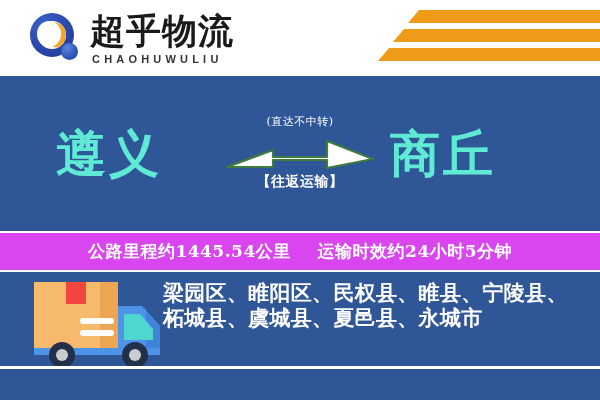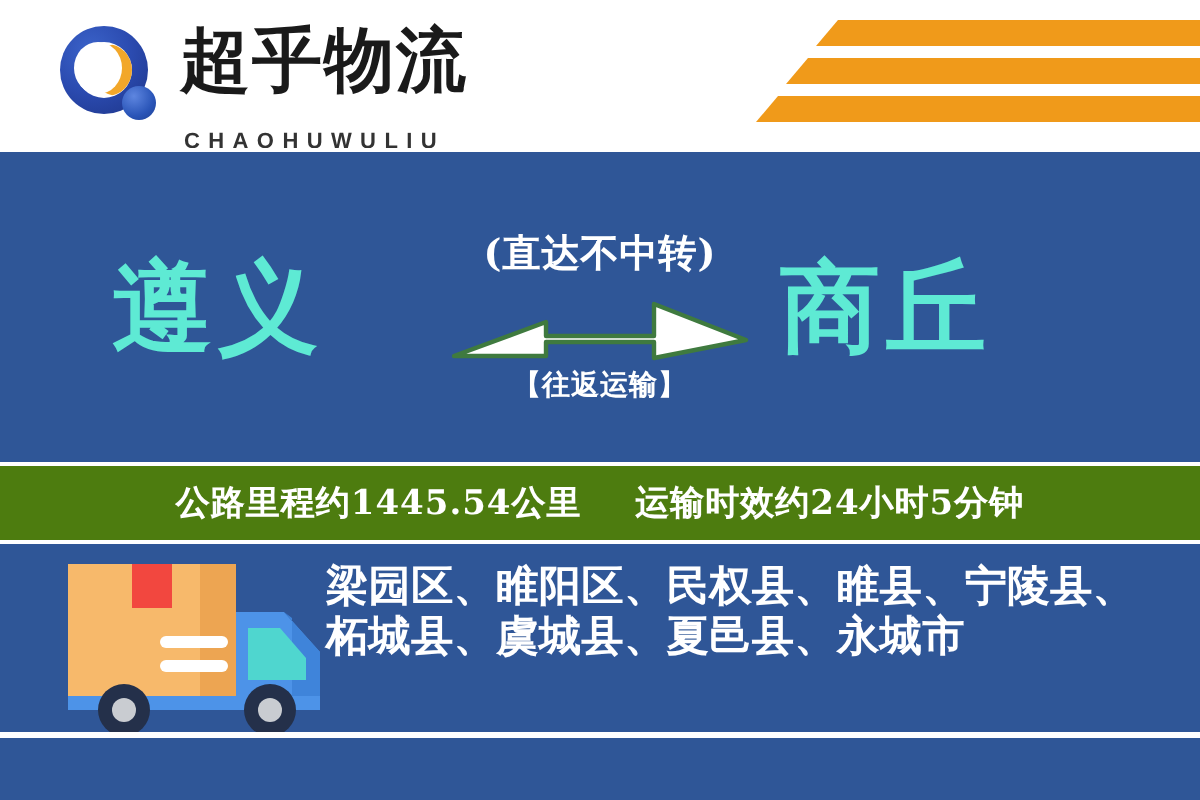--- a/index.html
+++ b/index.html
@@ -91,21 +91,20 @@
     white-space: nowrap;
   }
   .logo-en {
     position: absolute;
     left: 64px; top: 43px;
     font-size: 11px;
     font-weight: bold;
     letter-spacing: 4.2px;
     color: #333333;
     white-space: nowrap;
-    margin-top: 12px;
   }
 
   .stripes {
     position: absolute;
     right: 0; top: 8px;
     width: 290px;
     height: 60px;
   }
   .stripe {
     position: absolute;
@@ -143,22 +142,22 @@
   .city.dest   { left: 390px; }
 
   .center-block {
     position: absolute;
     left: 218px; top: 38px;
     width: 164px;
     text-align: center;
   }
   .tag-top {
     font-family: "DejaVu Serif", "Liberation Serif", serif;
-    font-weight: bold;
-    font-size: 19px;
+    font-weight: normal;
+    font-size: 11px;
     color: #ffffff;
     letter-spacing: 0.5px;
     white-space: nowrap;
   }
   .arrow-box {
     position: relative;
     width: 150px;
     height: 36px;
     margin: 8px auto 0 auto;
   }
@@ -170,21 +169,21 @@
     letter-spacing: 0.5px;
     white-space: nowrap;
   }
 
   
   .info-bar {
     position: absolute;
     left: 0; top: 231px;
     width: 600px;
     height: 41px;
-    background: #4d7c0f;
+    background: #d946ef;
     border-top: 2px solid #ffffff;
     border-bottom: 2px solid #ffffff;
     box-sizing: border-box;
     display: flex;
     align-items: center;
     justify-content: center;
   }
   .info-text {
     font-family: "DejaVu Serif", "Liberation Serif", serif;
     font-weight: bold;

